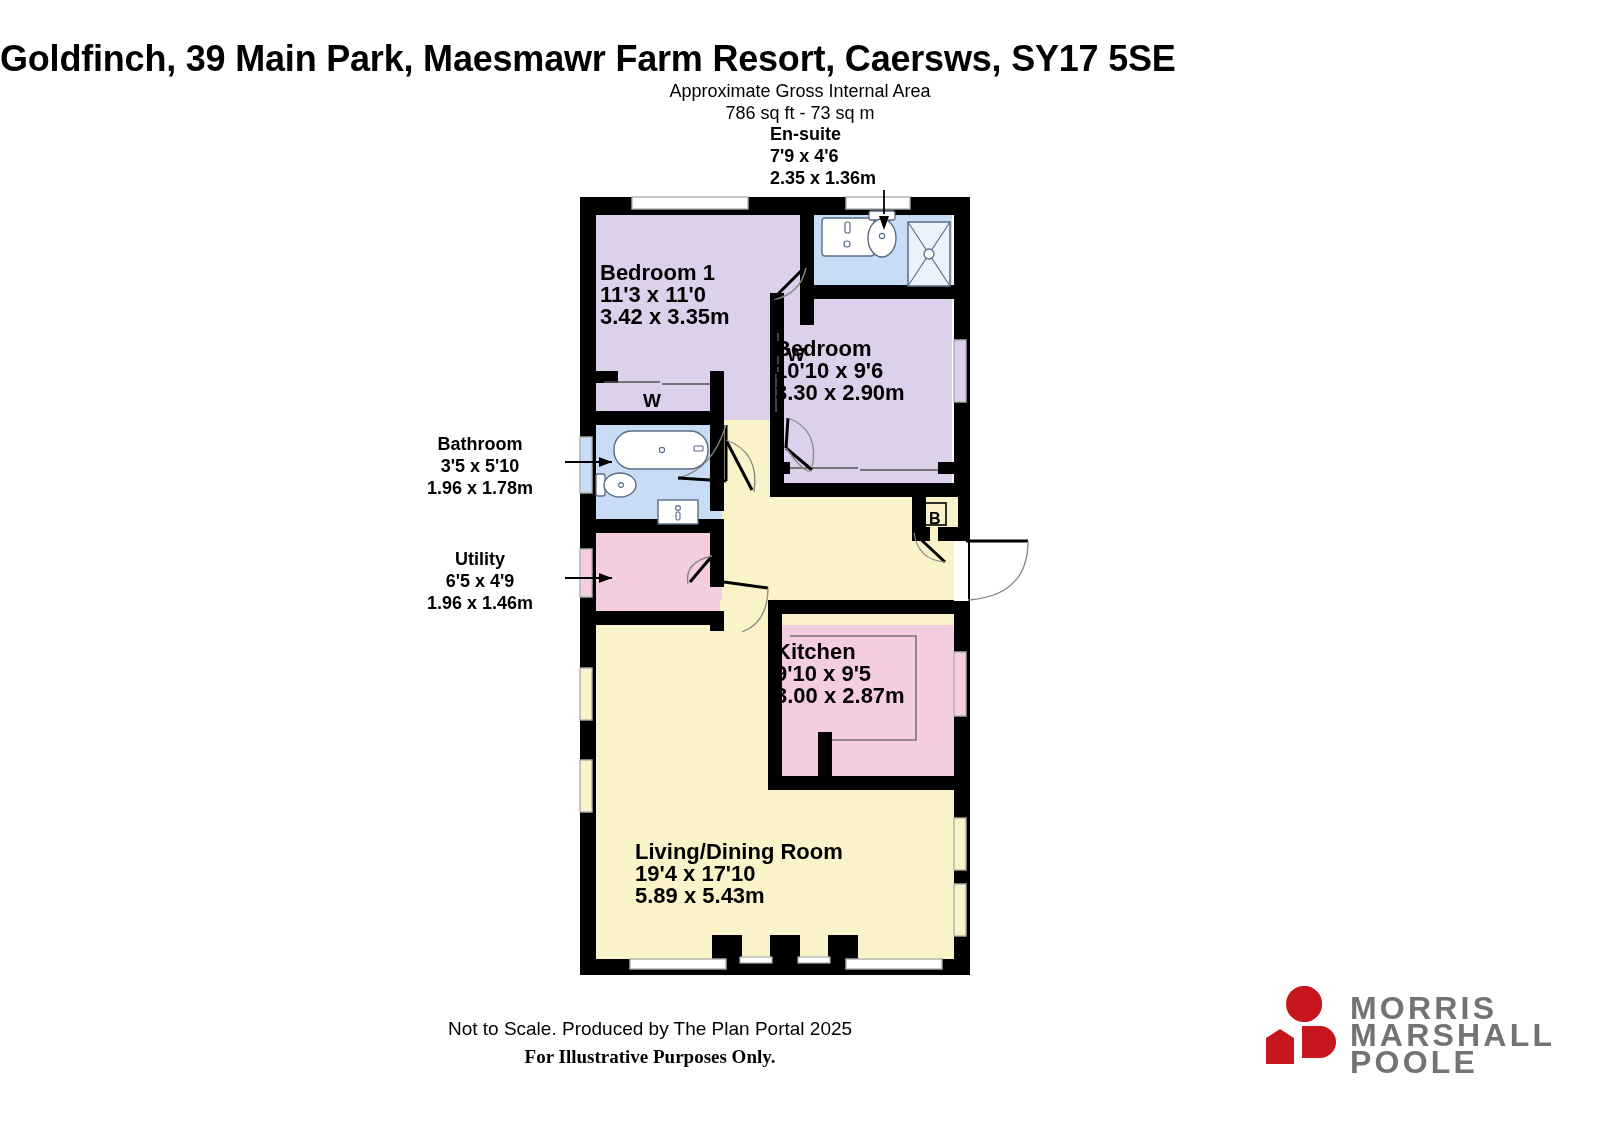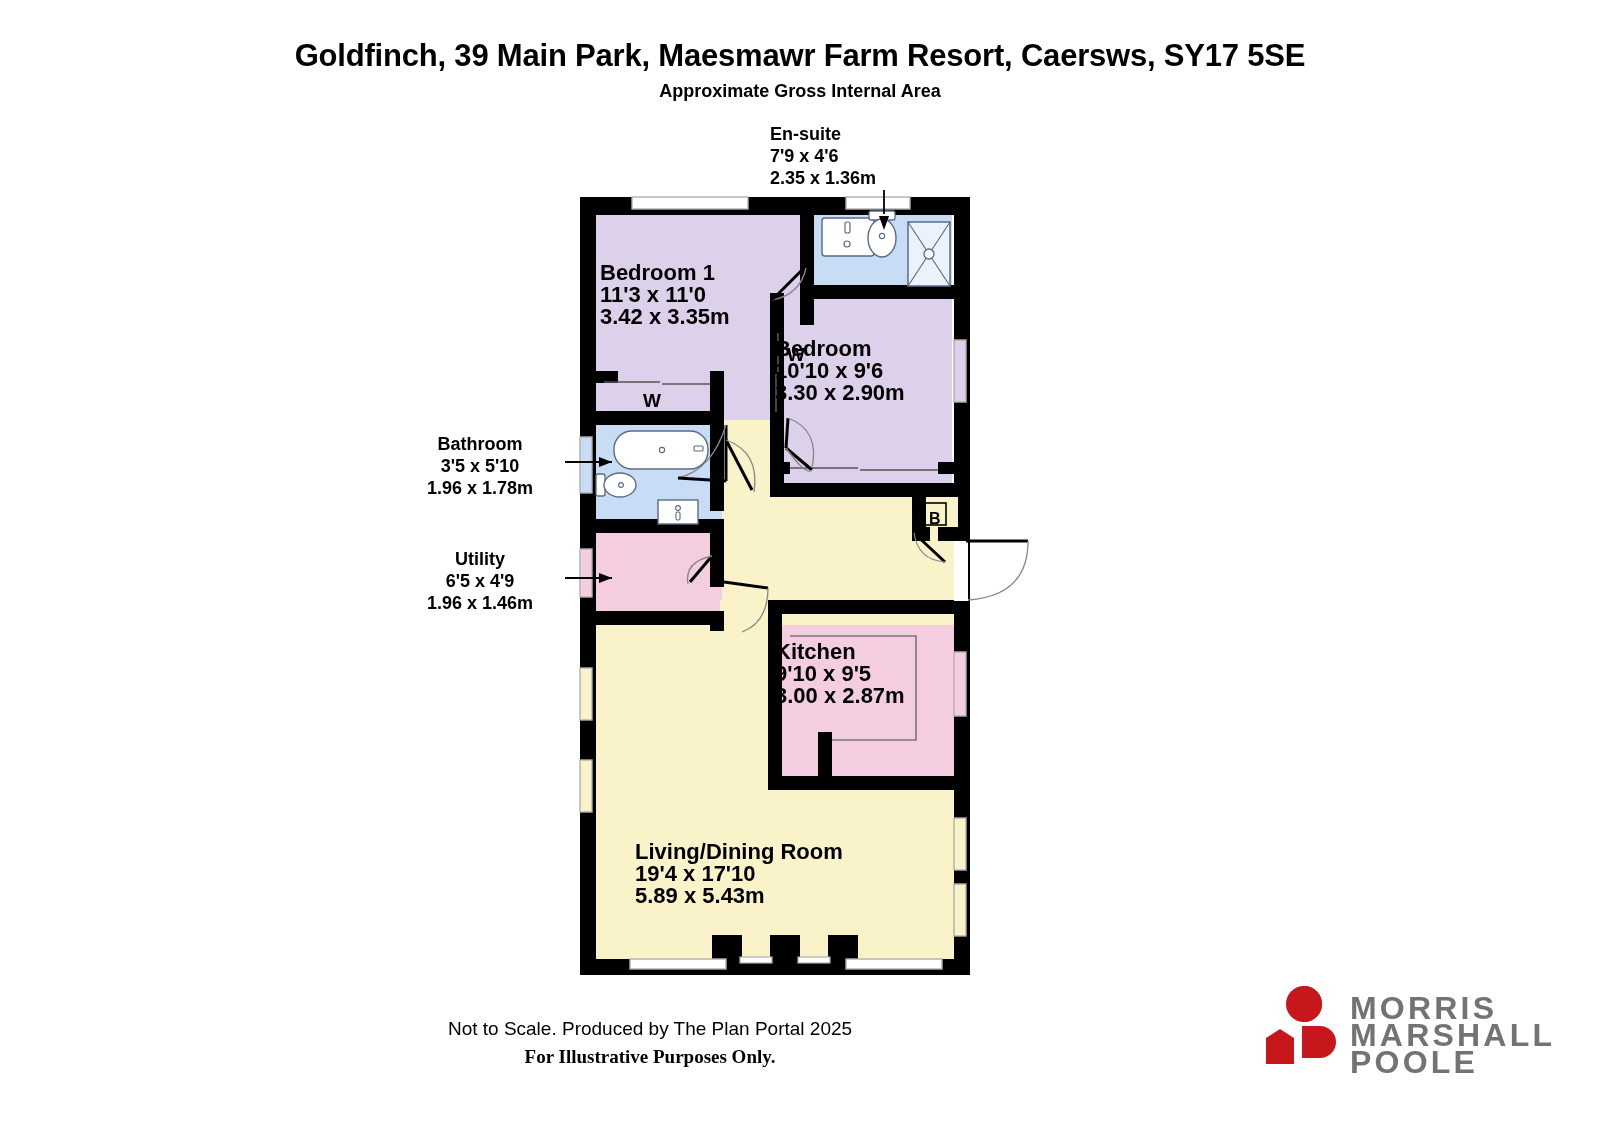--- a/index.html
+++ b/index.html
@@ -13,33 +13,33 @@
     position: relative;
     font-family: "Liberation Sans", sans-serif;
     color: #000000;
     overflow: hidden;
   }
   #plan-title {
     position: absolute;
     top: 38px;
     left: 0;
     width: 1600px;
-    text-align: center;
-    font-size: 31px;
+    text-align: left;
+    font-size: 36px;
     font-weight: bold;
     letter-spacing: -0.2px;
   }
   #area-block {
     position: absolute;
     top: 80px;
     left: 0;
     width: 1600px;
     text-align: center;
     font-size: 18px;
-    font-weight: bold;
+    font-weight: normal;
     line-height: 22px;
   }
   #ensuite-label {
     position: absolute;
     top: 123px;
     left: 770px;
     width: 260px;
     text-align: left;
     font-size: 18px;
     font-weight: bold;
@@ -120,20 +120,21 @@
     line-height: 27px;
   }
 </style>
 </head>
 <body>
 
 <div id="plan-title">Goldfinch, 39 Main Park, Maesmawr Farm Resort, Caersws, SY17 5SE</div>
 
 <div id="area-block">
   <div>Approximate Gross Internal Area</div>
+  <div>786 sq ft - 73 sq m</div>
 </div>
 
 <div id="ensuite-label">
   <div>En-suite</div>
   <div>7'9 x 4'6</div>
   <div>2.35 x 1.36m</div>
 </div>
 
 <svg id="floorplan-canvas" viewBox="0 0 1600 1130">
 

